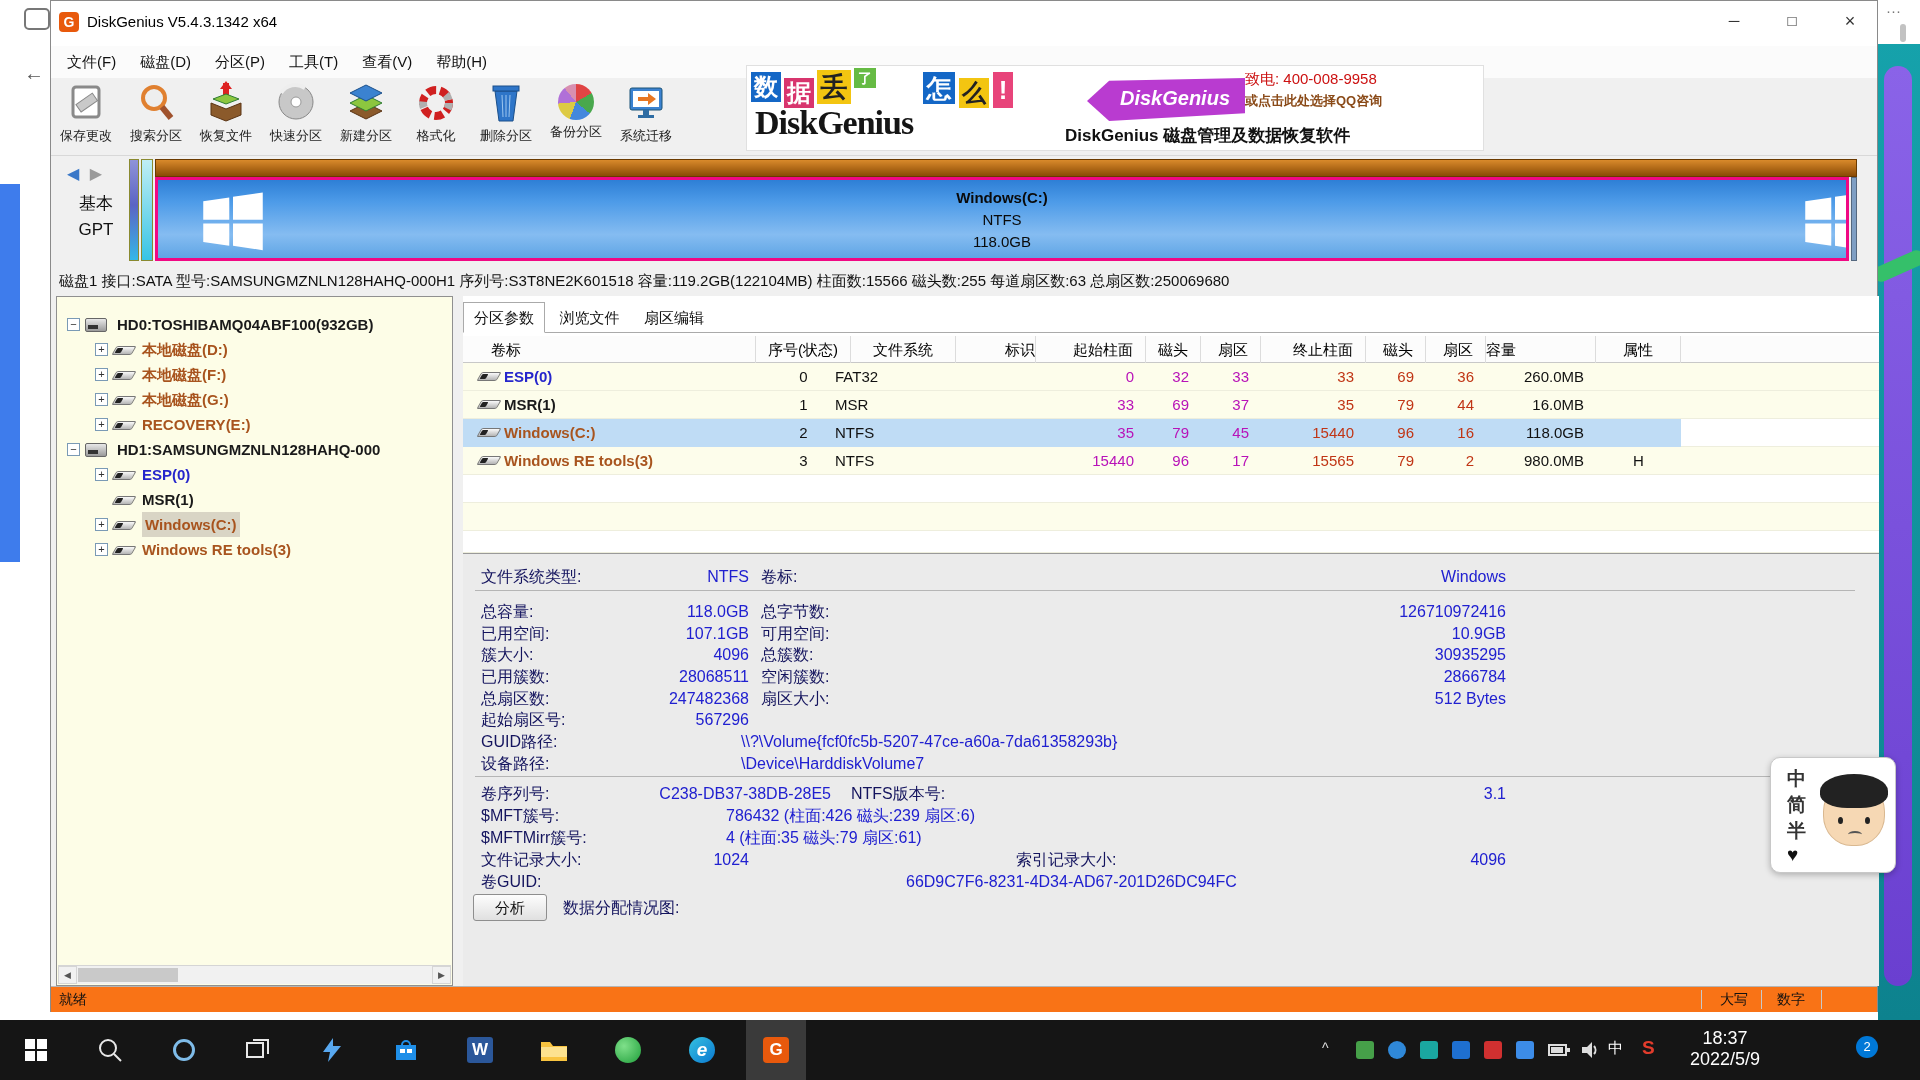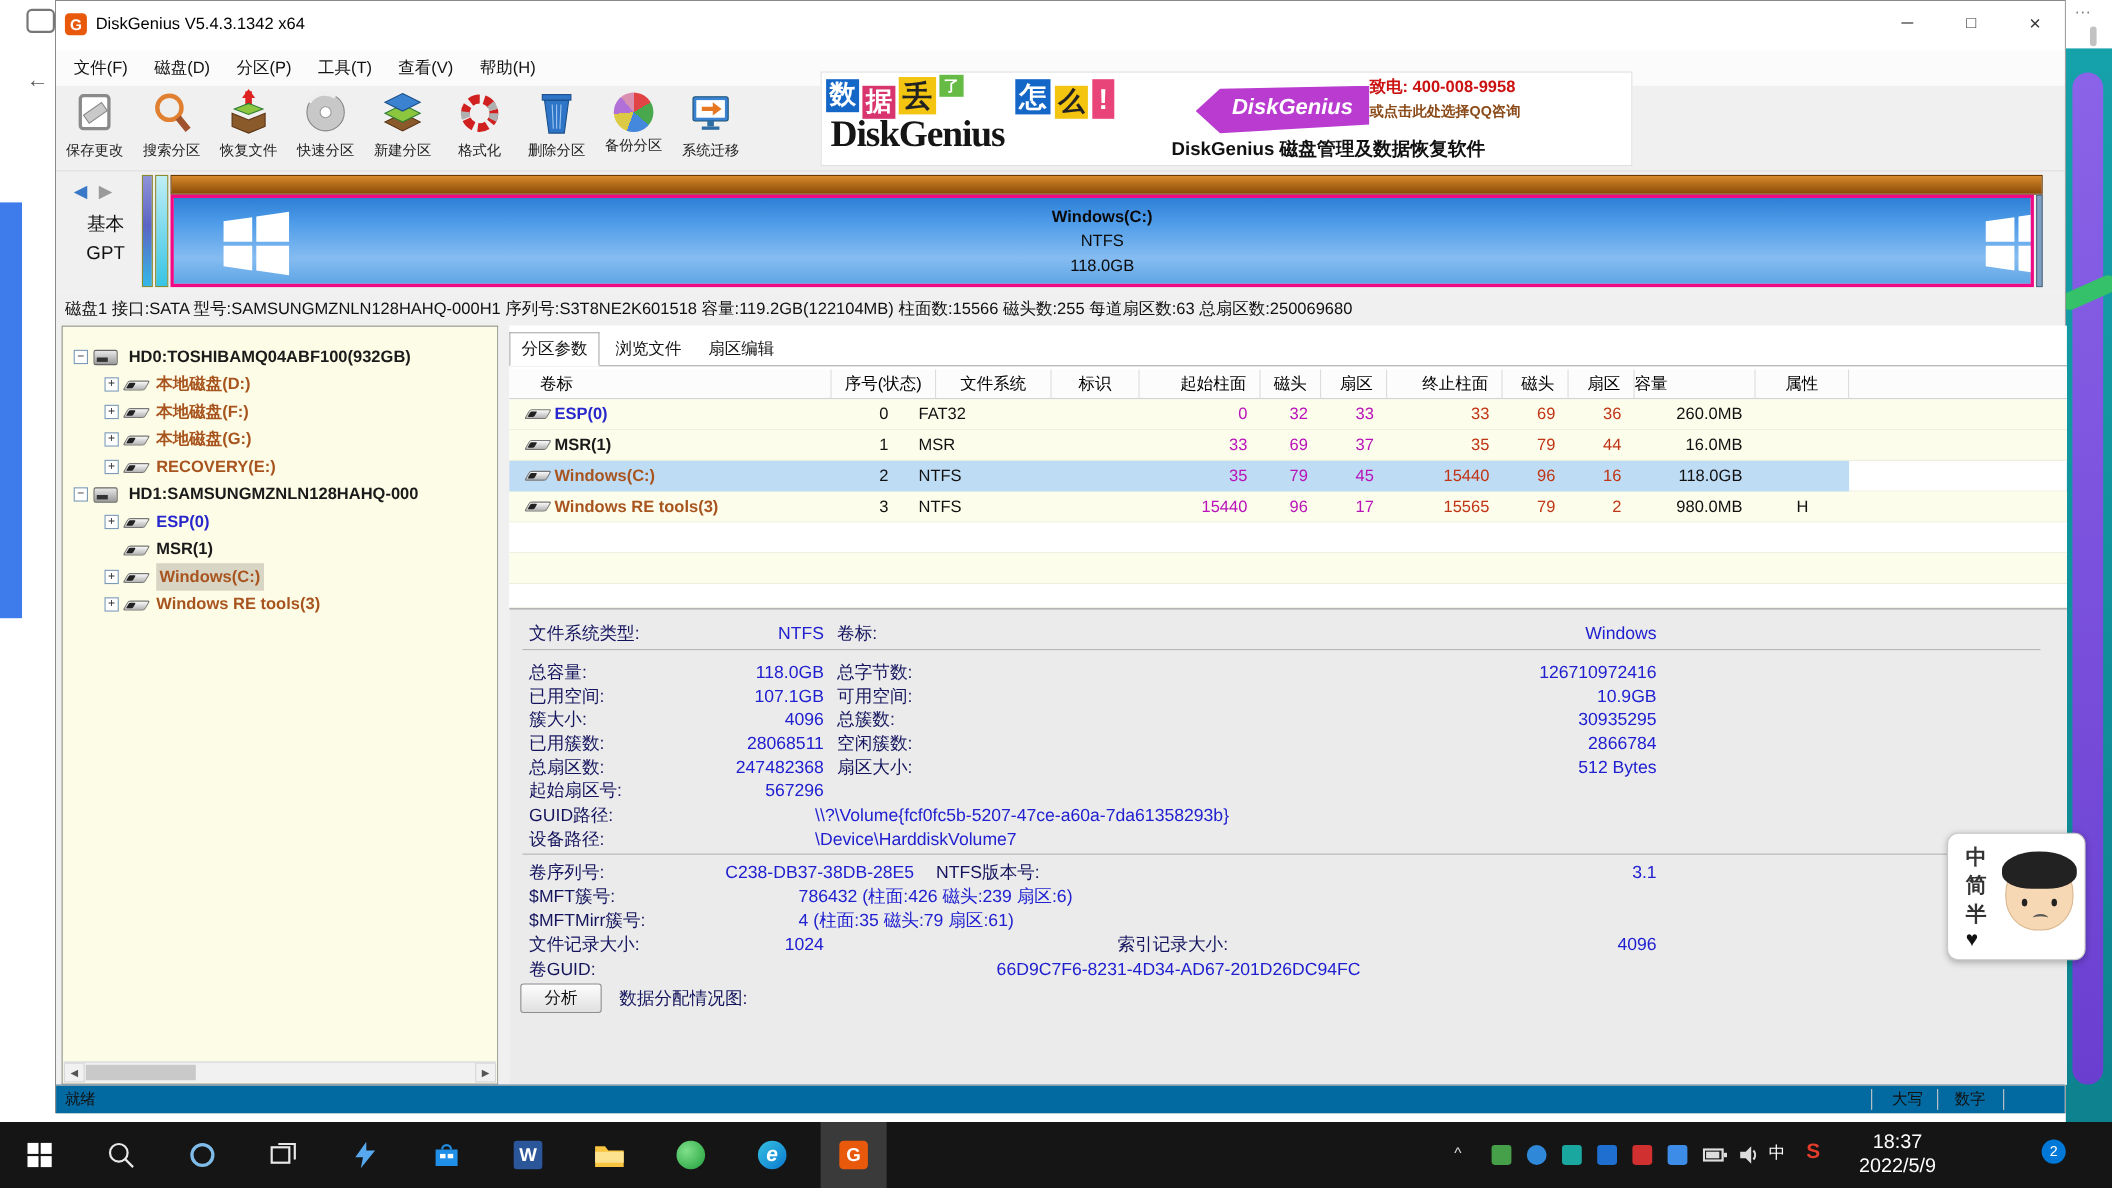--- a/index.html
+++ b/index.html
@@ -30,21 +30,21 @@
 .ticon{display:inline-block;width:42px;height:44px}
 .tlabel{display:block;font-size:13px;color:#222;margin-top:-2px}
 
 #banner{left:695px;top:64px;width:738px;height:86px;background:#fff;border:1px solid #e0e0e0;z-index:5;overflow:hidden}
 .tile{position:absolute;color:#fff;font-weight:bold;text-align:center}
 #banner-big{left:8px;top:38px;font-size:34px;font-weight:bold;color:#151515;letter-spacing:-1px;
   font-family:"Liberation Serif","DejaVu Serif",serif}
 #ribbon{left:340px;top:12px;width:158px;height:44px;background:#b93bd0;
   clip-path:polygon(0 52%,14% 6%,100% 0,100% 80%,14% 98%);color:#fff;font-weight:bold;font-style:italic;
   font-size:20px;line-height:40px;text-align:center;padding-left:18px}
-#banner-phone{left:498px;top:4px;color:#c11;font-weight:bold;font-size:15px}
+#banner-phone{left:498px;top:4px;color:#c11;font-weight:normal;font-size:15px}
 #banner-qq{left:498px;top:26px;color:#8a4a18;font-weight:bold;font-size:13px}
 #banner-slogan{left:318px;top:58px;color:#111;font-weight:bold;font-size:17px}
 
 #partpanel{left:0;top:155px;width:100%;height:110px;background:#f0f0f0}
 #nav-arrows{left:16px;top:8px;font-size:16px}
 .disk-type{left:8px;width:74px;text-align:center;font-size:17px;color:#111}
 #bars{left:78px;top:3px;width:1728px;height:102px}
 .thinbar{top:0;height:102px;border:1px solid #8a8a30}
 #bar-esp{left:0;width:10px;background:linear-gradient(180deg,#8f93d8,#5b64c4 45%,#35b7e8)}
 #bar-msr{left:12px;width:12px;background:linear-gradient(180deg,#bfeef5,#37c4e4)}
@@ -111,21 +111,21 @@
 .dv2{position:absolute;left:700px;width:343px;text-align:right;color:#2020d0}
 .sv{left:40px;width:328px}
 .pv{left:278px;width:760px;text-align:left}
 .mv{left:263px;width:760px;text-align:left}
 .gv{left:443px;width:600px;text-align:left}
 .dsep{left:12px;width:1380px;height:1px;background:#b5b5b5}
 #analyze-btn{left:10px;top:340px;width:74px;height:27px;background:linear-gradient(#fdfdfd,#e0e0e0);
   border:1px solid #8e8e8e;border-radius:3px;font-size:15px;text-align:center;line-height:25px;color:#111}
 #alloc-label{left:100px;top:344px;color:#14145e}
 
-#statusbar{left:0;top:985px;width:100%;height:26px;background:#0369a1;border-top:1px solid #b5b5b5;font-size:14px;line-height:25px}
+#statusbar{left:0;top:985px;width:100%;height:26px;background:#f97316;border-top:1px solid #b5b5b5;font-size:14px;line-height:25px}
 .ssep{top:3px;width:1px;height:19px;background:#c8c8c8}
 
 #taskbar{left:0;top:1020px;width:1920px;height:60px;background:#151515;z-index:20}
 .tbicon{top:0;width:60px;height:60px;display:flex;align-items:center;justify-content:center}
 .sq{border-radius:3px}
 #tb-word{width:26px;height:26px;background:#2b579a;color:#fff;font-weight:bold;font-size:17px;text-align:center;line-height:26px}
 #tb-green{width:26px;height:26px;border-radius:50%;background:radial-gradient(circle at 35% 35%,#7fe08a,#1f9e3a)}
 #tb-edge{width:26px;height:26px;border-radius:50%;background:linear-gradient(135deg,#35c1e1,#0b79d0);
   color:#fff;font-weight:bold;font-size:19px;text-align:center;line-height:25px;font-style:italic}
 #tb-dg-cell{background:#3a3a3a}
@@ -380,21 +380,21 @@
       <div class="abs" id="tabs">
         <span class="tab active">分区参数</span>
         <span class="tab">浏览文件</span>
         <span class="tab">扇区编辑</span>
       </div>
 
       <div class="abs" id="thead">
         <span class="hc" style="left:0;width:293px;padding-left:28px">卷标</span>
         <span class="hc" style="left:293px;width:95px;text-align:center">序号(状态)</span>
         <span class="hc" style="left:388px;width:105px;text-align:center">文件系统</span>
-        <span class="hc" style="left:493px;width:80px;text-align:center">标识</span>
+        <span class="hc" style="left:493px;width:80px;text-align:right">标识</span>
         <span class="hc" style="left:573px;width:110px;text-align:right;padding-right:12px">起始柱面</span>
         <span class="hc" style="left:683px;width:55px;text-align:right;padding-right:12px">磁头</span>
         <span class="hc" style="left:738px;width:60px;text-align:right;padding-right:12px">扇区</span>
         <span class="hc" style="left:798px;width:105px;text-align:right;padding-right:12px">终止柱面</span>
         <span class="hc" style="left:903px;width:60px;text-align:right;padding-right:12px">磁头</span>
         <span class="hc" style="left:963px;width:60px;text-align:right;padding-right:12px">扇区</span>
         <span class="hc" style="left:1023px;width:110px;padding-right:12px">容量</span>
         <span class="hc" style="left:1133px;width:85px;text-align:center">属性</span>
       </div>
 

